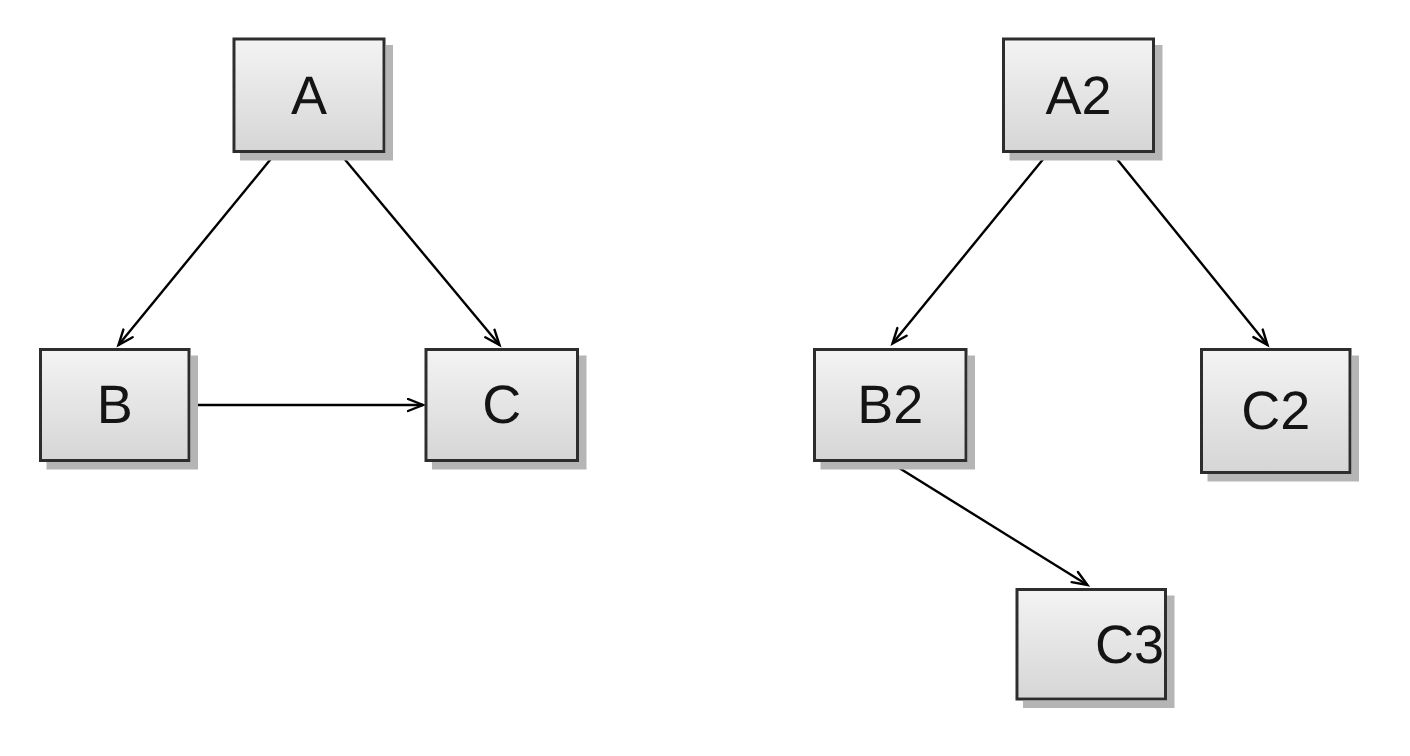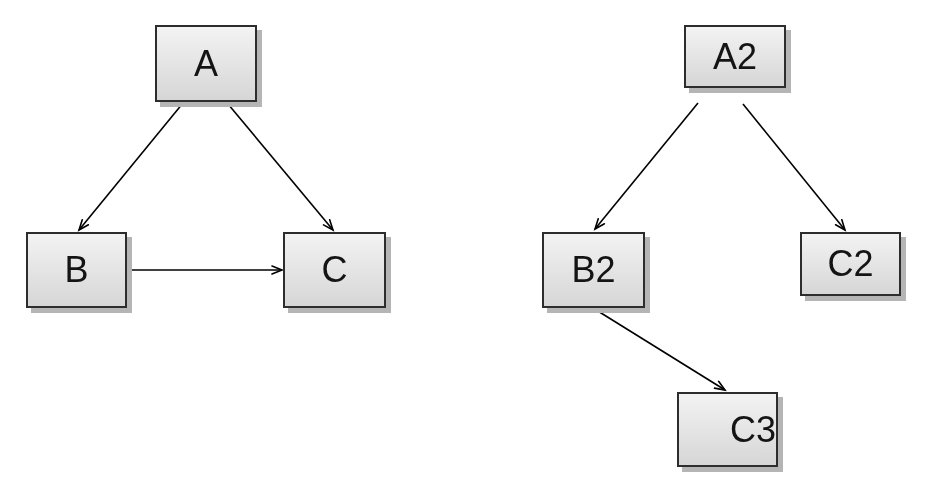--- a/index.html
+++ b/index.html
@@ -66,26 +66,26 @@
   <div id="node-layer">
       <div class="node" style="left: 155px; top: 25px; width: 102px; height: 77px;">
         <span class="node-label">A</span>
       </div>
       <div class="node" style="left: 26px; top: 232px; width: 101px; height: 76px;">
         <span class="node-label">B</span>
       </div>
       <div class="node" style="left: 283px; top: 232px; width: 103px; height: 76px;">
         <span class="node-label">C</span>
       </div>
-      <div class="node" style="left: 684px; top: 25px; width: 102px; height: 63px;">
+      <div class="node" style="left: 668px; top: 25px; width: 102px; height: 77px;">
         <span class="node-label">A2</span>
       </div>
       <div class="node" style="left: 542px; top: 232px; width: 103px; height: 76px; align-items: center;">
         <span class="node-label">B2</span>
       </div>
-      <div class="node" style="left: 800px; top: 232px; width: 101px; height: 64px;">
+      <div class="node" style="left: 800px; top: 232px; width: 101px; height: 84px;">
         <span class="node-label">C2</span>
       </div>
       <div class="node" style="left: 677px; top: 392px; width: 101px; height: 75px; justify-content: flex-end;">
         <span class="node-label">C3</span>
       </div>
     </div>
 </div>
 
 </body></html>

